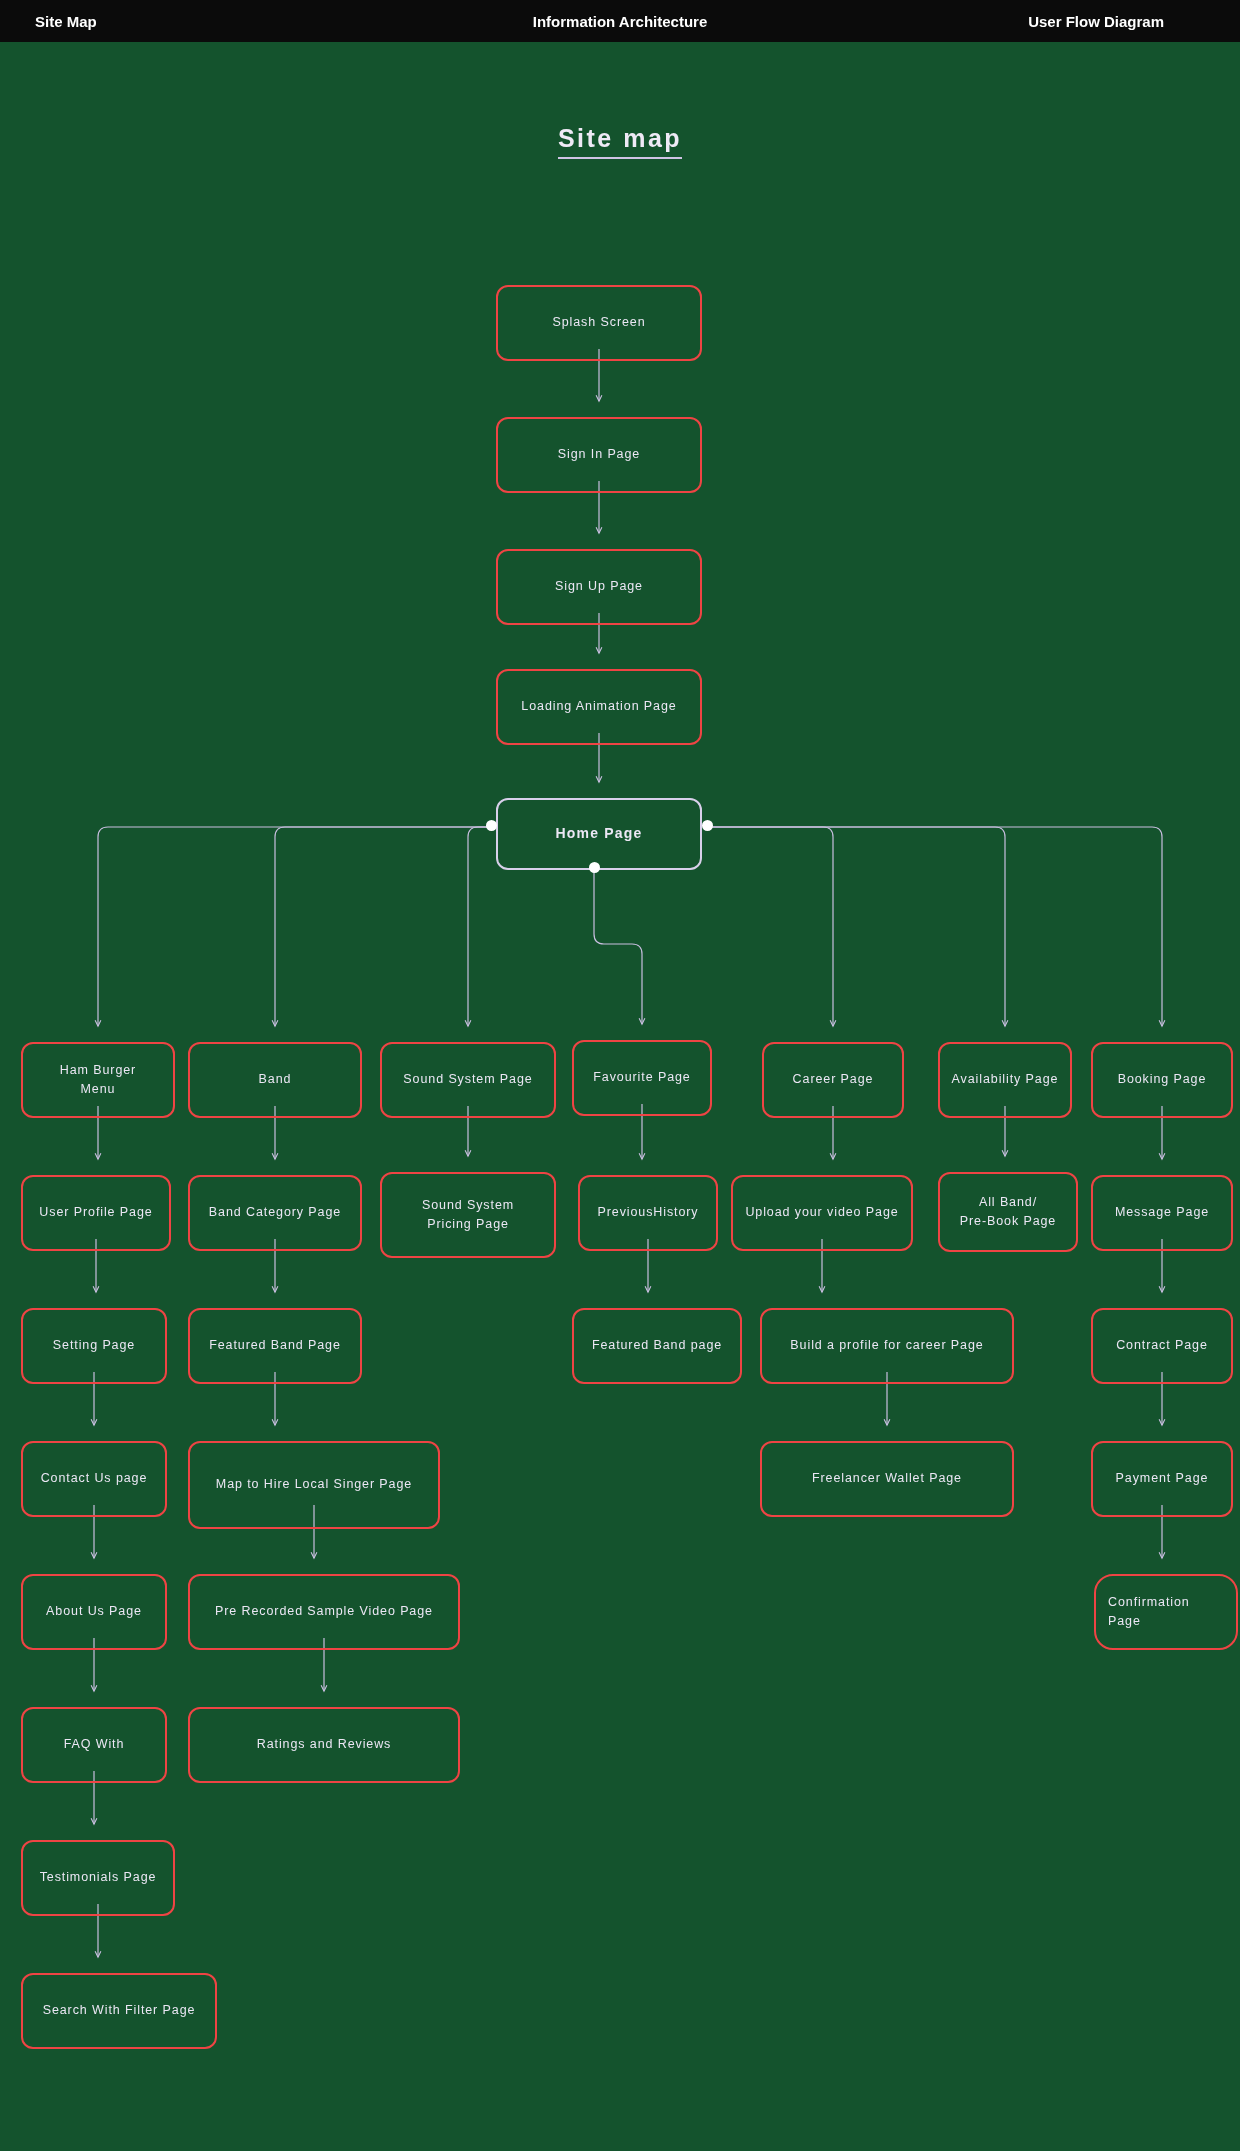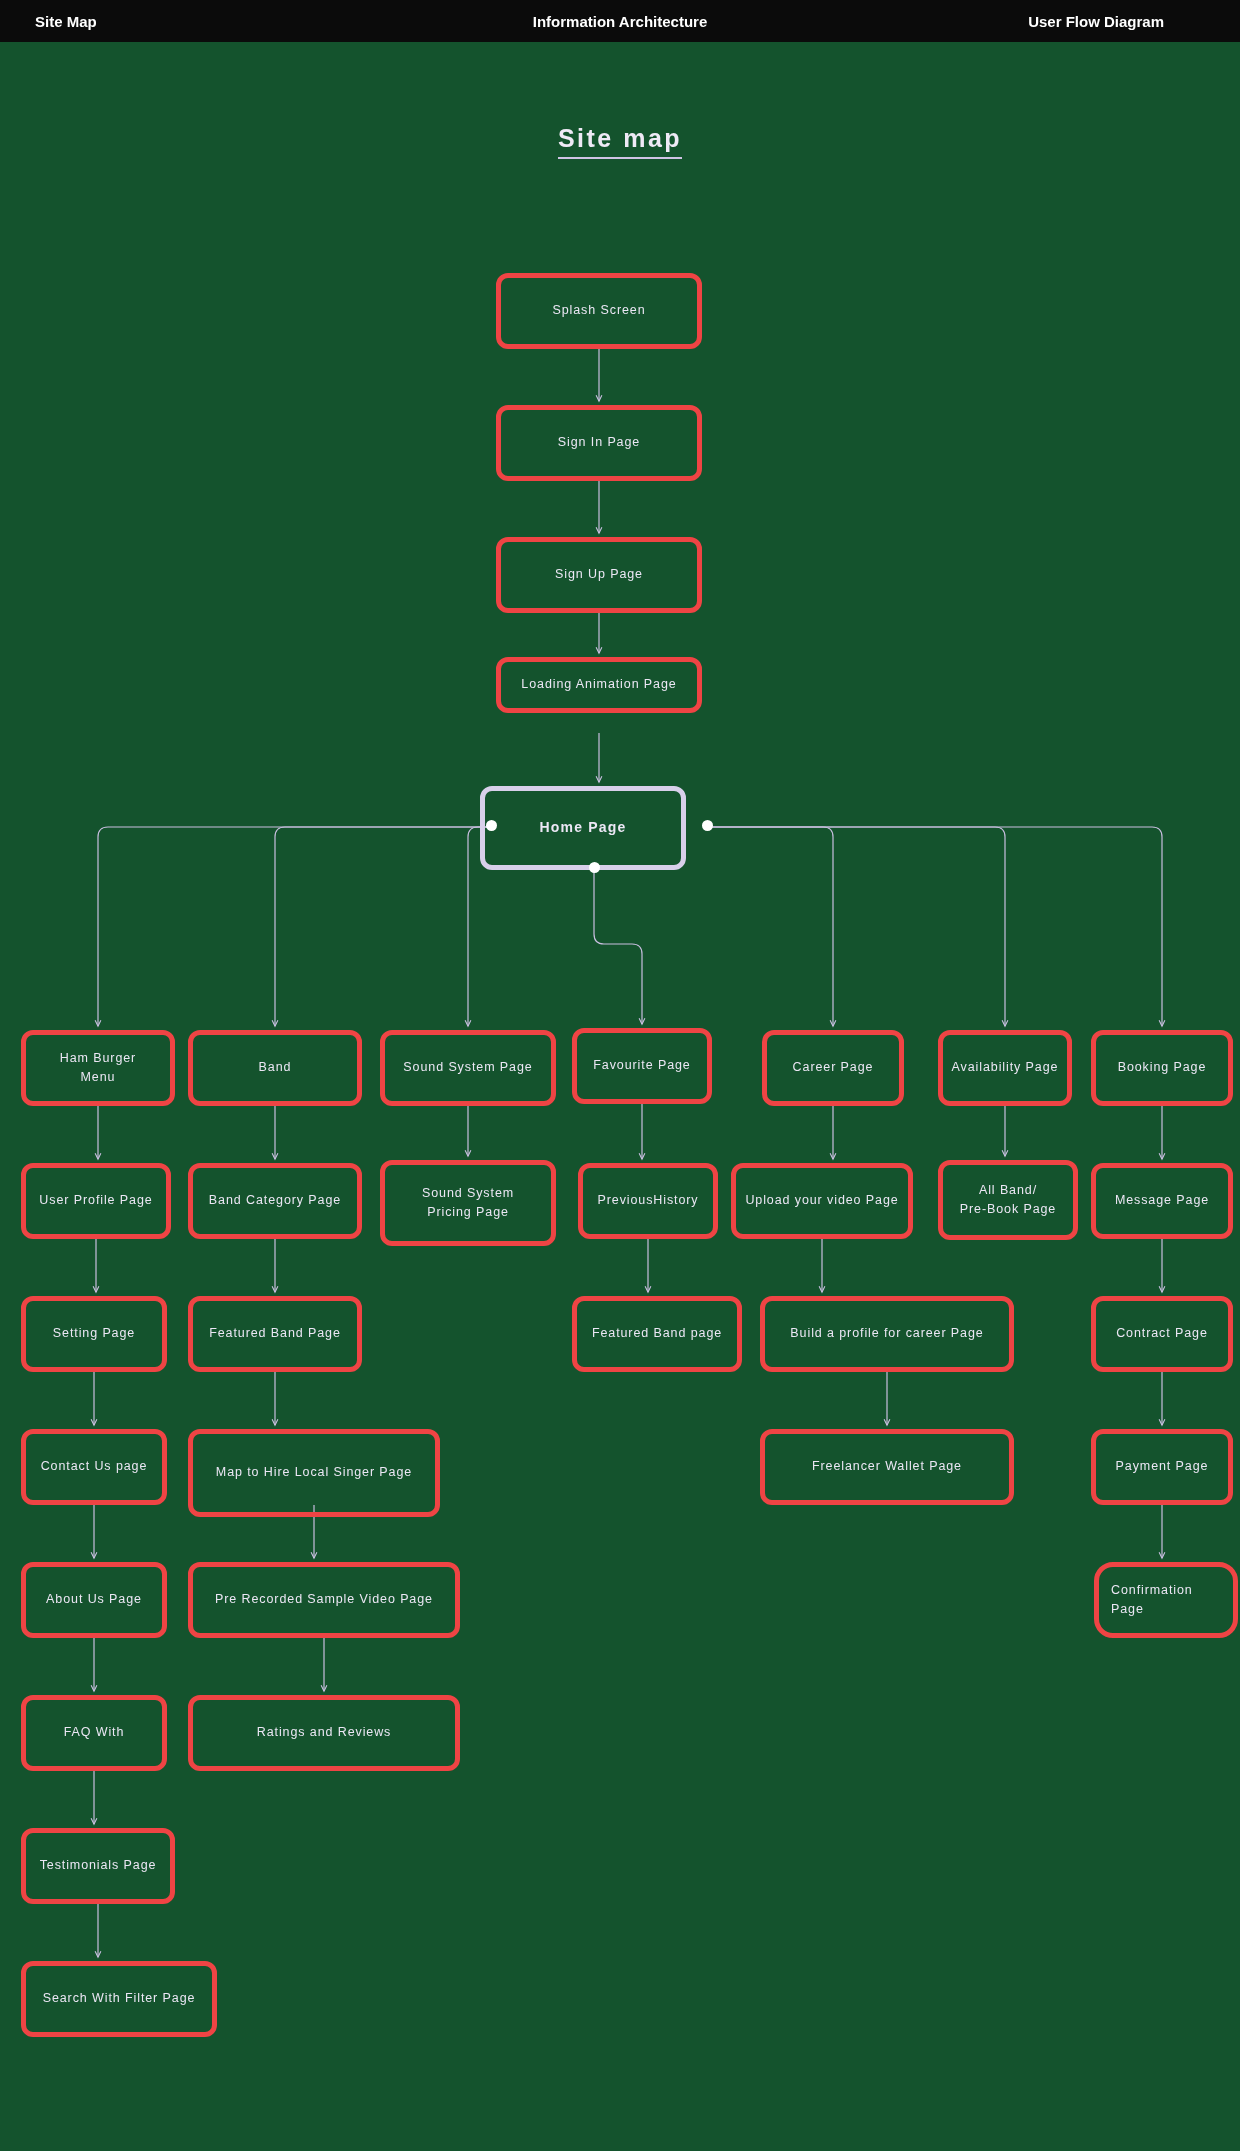--- a/index.html
+++ b/index.html
@@ -51,33 +51,34 @@
   #wires {
     position: absolute; top: 0; left: 0;
     width: 1240px; height: 2151px;
     z-index: 5;
     pointer-events: none;
   }
 
   
   .node {
     position: absolute;
-    border: 5px solid #ef4444;
+    border: 2px solid #ef4444;
     border-radius: 12px;
     color: #ece7f5;
     font-size: 12.5px;
     letter-spacing: 0.9px;
     display: flex;
     align-items: center;
     justify-content: center;
     text-align: center;
     padding: 4px 8px;
     line-height: 1.55;
     z-index: 10;
     background: transparent;
+    margin-top: 12px;
   }
   .node.bold {
     font-weight: bold;
     font-size: 14px;
     letter-spacing: 1.2px;
     border-color: #d8d0ea;
   }
   .node.left-align { justify-content: flex-start; text-align: left; padding-left: 12px; border-radius: 19px; }
   .node .ntext { display: block; white-space: pre-line; }
 
@@ -151,24 +152,24 @@
   <div id="nodes">
       <div class="node" style="left: 496px; top: 273px; width: 206px; height: 76px;">
         <span class="ntext">Splash Screen</span>
       </div>
       <div class="node" style="left: 496px; top: 405px; width: 206px; height: 76px;">
         <span class="ntext">Sign In Page</span>
       </div>
       <div class="node" style="left: 496px; top: 537px; width: 206px; height: 76px;">
         <span class="ntext">Sign Up Page</span>
       </div>
-      <div class="node" style="left: 496px; top: 657px; width: 206px; height: 56px;">
+      <div class="node" style="left: 496px; top: 657px; width: 206px; height: 76px;">
         <span class="ntext">Loading Animation Page</span>
       </div>
-      <div class="node bold" style="left: 480px; top: 786px; width: 206px; height: 84px;">
+      <div class="node bold" style="left: 496px; top: 786px; width: 206px; height: 72px;">
         <span class="ntext">Home Page</span>
       </div>
       <div class="node" style="left: 21px; top: 1030px; width: 154px; height: 76px;">
         <span class="ntext">Ham Burger
 Menu</span>
       </div>
       <div class="node" style="left: 188px; top: 1030px; width: 174px; height: 76px;">
         <span class="ntext">Band</span>
       </div>
       <div class="node" style="left: 380px; top: 1030px; width: 176px; height: 76px;">

